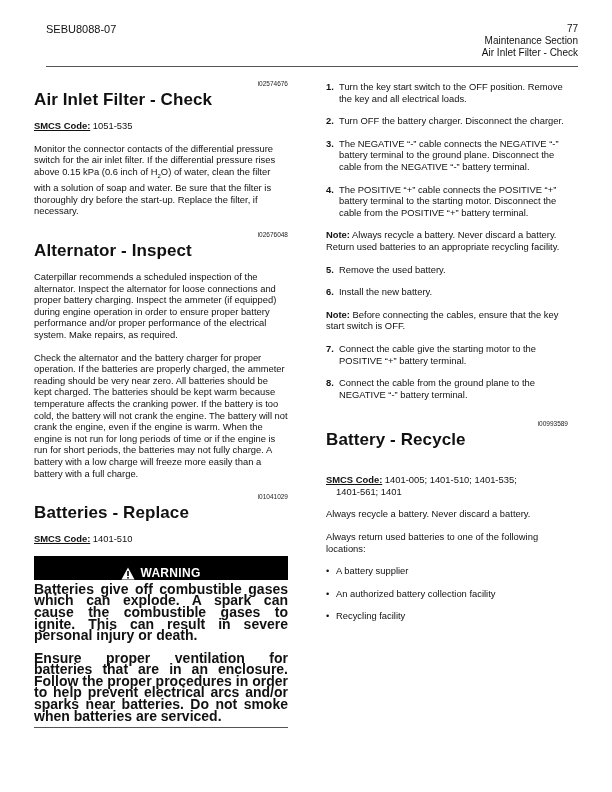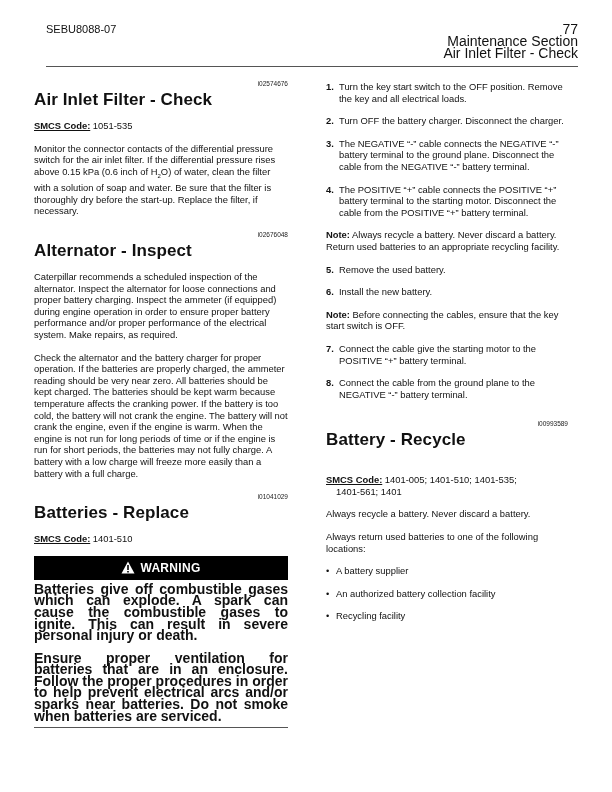--- a/index.html
+++ b/index.html
@@ -1,35 +1,35 @@
 <!DOCTYPE html>
 <html><head>
 <meta charset="utf-8">
 <style>
   html, body { margin: 0; padding: 0; background: #ffffff; }
   body {
     width: 612px; height: 792px; position: relative; overflow: hidden;
     font-family: "Liberation Sans", sans-serif; color: #111;
   }
   .hdr-left { position: absolute; left: 46px; top: 23px; font-size: 11px; }
-  .hdr-right { position: absolute; right: 34px; top: 23px; font-size: 14px; text-align: right; line-height: 12px; }
+  .hdr-right { position: absolute; right: 34px; top: 23px; font-size: 10px; text-align: right; line-height: 12px; }
   .hdr-rule { position: absolute; left: 46px; right: 34px; top: 66px; height: 0; border-top: 1px solid #555; }
 
   .col { position: absolute; top: 80px; width: 262px; }
   .col-left { left: 26px; padding-left: 0; }
   .col-right { left: 326px; }
 
   .docid { font-size: 6.5px; text-align: right; color: #222; margin-top: 0; margin-bottom: 3px; }
   h1 { font-size: 17px; font-weight: bold; margin: 0 0 10px 0; letter-spacing: 0.1px; }
   p { font-size: 9.4px; line-height: 11.6px; margin: 0 0 11px 0; }
   .smcs b { font-weight: bold; text-decoration: underline; }
 
   .warn-bar {
     background: #000; color: #fff; height: 24px; display: flex;
-    align-items: center; justify-content: center; font-weight: bold;
+    align-items: flex-end; justify-content: center; font-weight: bold;
     font-size: 12px; margin: 0 0 4px 0; letter-spacing: 0.3px;
   }
   .warn-bar .tri { width: 14px; height: 13px; margin-right: 5px; }
   .warn-text { font-weight: bold; text-align: justify; font-size: 14px; line-height: 11.6px; margin-bottom: 11px; }
   .warn-rule { border-top: 1px solid #555; margin-top: -6px; }
 
   .step { display: flex; font-size: 9.4px; line-height: 11.6px; margin-bottom: 11px; }
   .step .num { font-weight: bold; width: 13px; flex: none; }
   .note b { font-weight: bold; }
   .bullet { display: flex; font-size: 9.4px; line-height: 11.6px; margin-bottom: 11px; }

